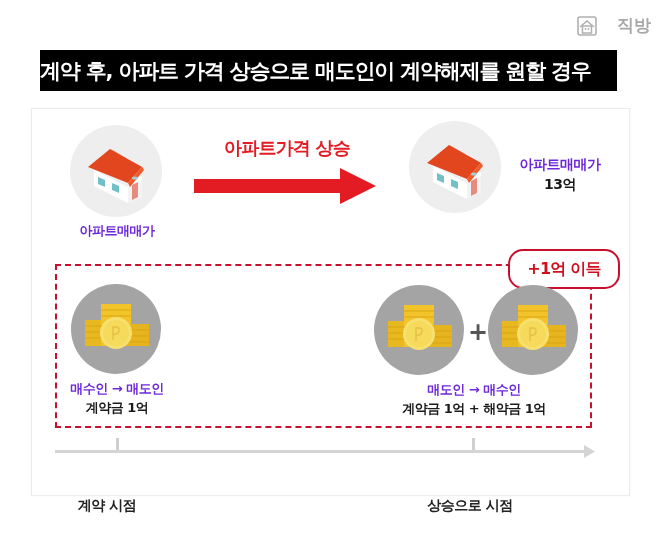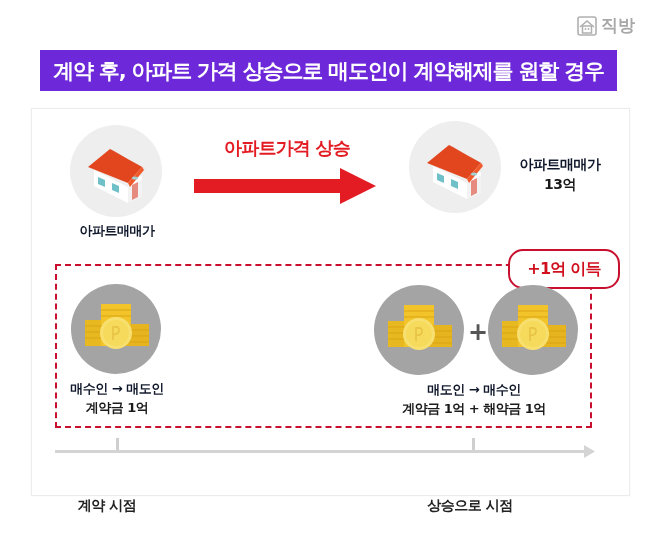--- a/index.html
+++ b/index.html
@@ -2,34 +2,34 @@
 <html><head>
 <meta charset="utf-8">
 <style>
   html, body { margin: 0; padding: 0; }
   body {
     width: 658px; height: 548px; position: relative; overflow: hidden;
     background: #ffffff;
     font-family: "DejaVu Sans", "Liberation Sans", sans-serif;
   }
   .abs { position: absolute; }
-  .logo { left: 576px; top: 14px; display: flex; align-items: center; gap: 3px; color: #a9a9a9; }
+  .logo { left: 576px; top: 14px; display: flex; align-items: center; gap: 19px; color: #a9a9a9; }
   .logo-text { font-size: 17px; font-weight: bold; letter-spacing: 0px; color: #a8a8a8; }
   .title-bar {
-    left: 40px; top: 50px; width: 577px; height: 41px; background: #6d28d9;
-    display: flex; align-items: center; justify-content: center;
+    left: 40px; top: 50px; width: 577px; height: 41px; background: #000000;
+    display: flex; align-items: center; 
   }
   .title-text { color: #ffffff; font-size: 21px; font-weight: bold; letter-spacing: -1.2px; white-space: nowrap; }
   .content-box {
     left: 31px; top: 108px; width: 597px; height: 386px;
     border: 1px solid #ececec; background: #ffffff; box-shadow: 0 0 2px rgba(0,0,0,0.04);
   }
   .circle-house { width: 92px; height: 92px; border-radius: 50%; background: #eeeeee; overflow: hidden; }
   .circle-coin { width: 90px; height: 90px; border-radius: 50%; background: #a4a4a4; overflow: hidden; }
-  .label-orange { color: #0f172a; font-size: 13px; font-weight: bold; white-space: nowrap; letter-spacing: -0.5px; }
+  .label-orange { color: #6d28d9; font-size: 13px; font-weight: bold; white-space: nowrap; letter-spacing: -0.5px; }
   .label-black { color: #1a1a1a; font-size: 13px; font-weight: bold; white-space: nowrap; letter-spacing: -0.5px; }
   .center-x { transform: translateX(-50%); text-align: center; }
   .arrow-label { color: #e31b23; font-size: 18px; font-weight: bold; letter-spacing: -0.8px; white-space: nowrap; }
   .dashed-box {
     left: 55px; top: 264px; width: 537px; height: 164px;
     border: 2px dashed #c8102e; box-sizing: border-box;
   }
   .badge {
     left: 508px; top: 249px; width: 112px; height: 40px; box-sizing: border-box;
     border: 2px solid #c8102e; border-radius: 15px; background: #ffffff;

